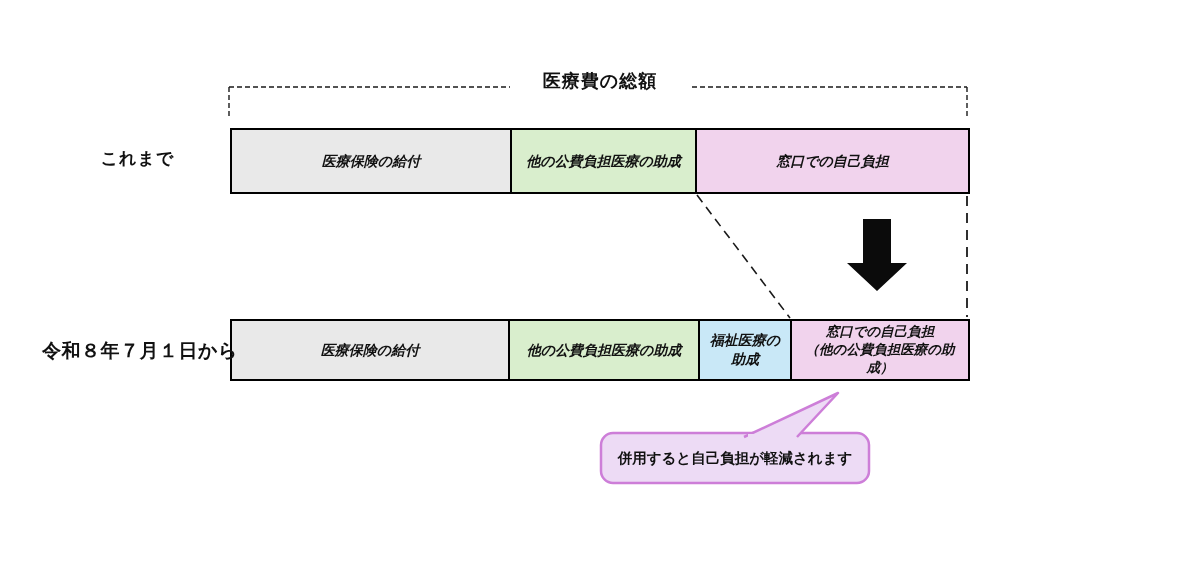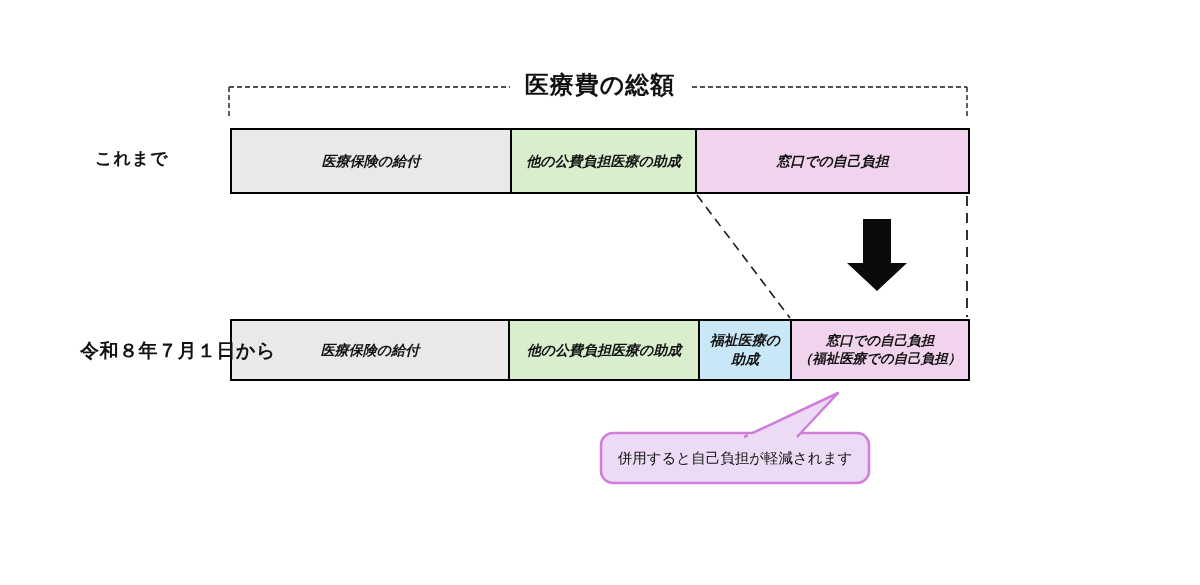--- a/index.html
+++ b/index.html
@@ -16,30 +16,30 @@
   .overlay {
     position: absolute;
     left: 0; top: 0;
     width: 1200px; height: 585px;
     pointer-events: none;
   }
   .title {
     position: absolute;
     left: 510px; top: 69px; width: 180px;
     text-align: center;
-    font-size: 24px;
+    font-size: 18px;
     font-weight: bold;
     letter-spacing: 1px;
     background: #ffffff;
   }
   .row-label {
     position: absolute;
+    text-align: center;
     font-weight: bold;
     white-space: nowrap;
-    margin-left: 40px;
   }
   .row1-label { left: 55px; top: 147px; width: 165px; font-size: 17px; letter-spacing: 1px; }
   .row2-label { left: 40px; top: 338px; width: 200px; font-size: 19px; letter-spacing: 0.5px; }
   .bar {
     position: absolute;
     display: flex;
     border: 2px solid #000;
     align-items: stretch;
     font-style: italic;
   }
@@ -65,21 +65,21 @@
   .r2-s3 { width: 178px; font-size: 13.5px; }
   .seg span:empty { display: none; }
   .callout-text {
     position: absolute;
     left: 600px; top: 432px; width: 270px; height: 52px;
     display: flex;
     align-items: center;
     justify-content: center;
     text-align: center;
     font-size: 14.5px;
-    font-weight: 400;
+    font-weight: 700;
   }
 </style>
 </head>
 <body>
 
 <div class="canvas">
 
   <div class="bar row1-bar">
     <div class="seg r1-s0" style="background: rgb(233, 233, 233);">
       <span>医療保険の給付</span>
@@ -102,21 +102,21 @@
     <div class="seg r2-s1" style="background: rgb(217, 238, 205);">
       <span>他の公費負担医療の助成</span>
 
     </div>
     <div class="seg r2-s2" style="background: rgb(201, 232, 247);">
       <span>福祉医療の</span>
       <span>助成</span>
     </div>
     <div class="seg r2-s3" style="background: rgb(241, 211, 237);">
       <span>窓口での自己負担</span>
-      <span>（福祉医療での自己負担）</span>
+      <span>（他の公費負担医療の助成）</span>
     </div>
   </div>
 
   <svg class="overlay" viewBox="0 0 1200 585" xmlns="http://www.w3.org/2000/svg">
 
     <g stroke="#1a1a1a" stroke-width="1.4" fill="none" stroke-dasharray="5 3">
       <path d="M229 87 H510"></path>
       <path d="M668 87 H967"></path>
       <path d="M229 87 V118"></path>
       <path d="M967 87 V118"></path>

